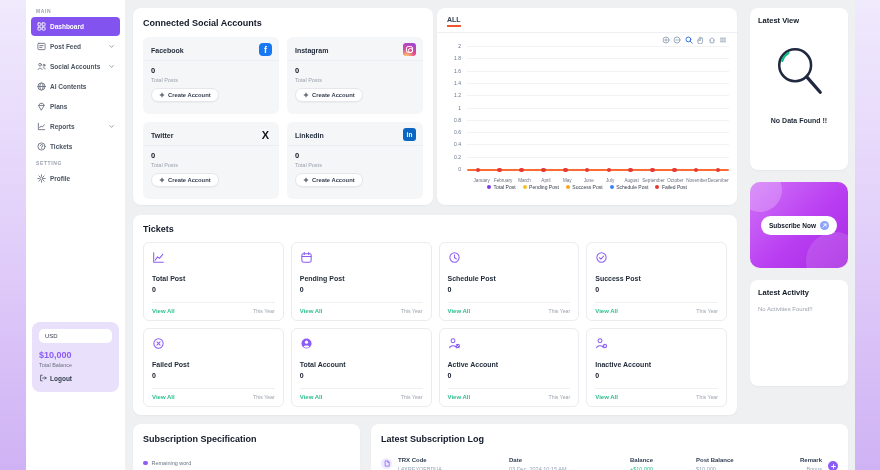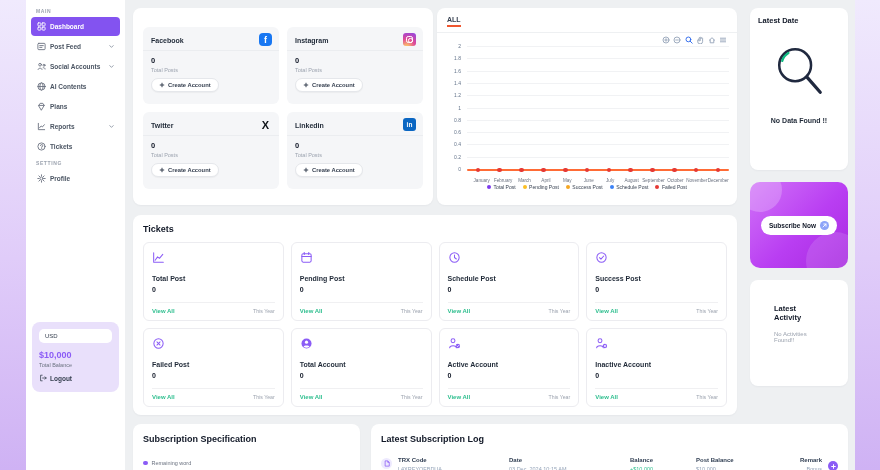--- a/index.html
+++ b/index.html
@@ -72,21 +72,21 @@
   .latest-post-card { left:625px; top:8px; width:98px; height:162px; padding:8px; text-align:center; }
   .rail-title { font-size:7.5px; font-weight:700; color:#111827; text-align:left; }
   .mag-wrap { margin-top:16px; }
   .no-data { font-size:7px; font-weight:700; color:#1f2937; margin-top:10px; }
   .subscribe-card { position:absolute; left:625px; top:182px; width:98px; height:86px; border-radius:10px; overflow:hidden;
     background:linear-gradient(135deg,#d173f8 0%,#b93ef2 55%,#a82ae0 100%); display:flex; align-items:center; justify-content:center; }
   .subscribe-card::before { content:''; position:absolute; width:44px; height:44px; border-radius:50%; background:rgba(255,255,255,.22); top:-14px; left:-12px; }
   .subscribe-card::after { content:''; position:absolute; width:58px; height:58px; border-radius:50%; background:rgba(255,255,255,.13); bottom:-22px; right:-16px; }
   .subscribe-btn { position:relative; z-index:1; display:flex; align-items:center; gap:4px; background:#fff; border:none; border-radius:11px; padding:5px 8px; font-size:6.5px; font-weight:700; color:#111827; cursor:pointer; font-family:inherit; }
   .sub-arrow { width:9px; height:9px; border-radius:50%; background:#8da4f8; display:flex; align-items:center; justify-content:center; }
-  .latest-activity-card { left:625px; top:280px; width:98px; height:106px; padding:24px; }
+  .latest-activity-card { left:625px; top:280px; width:98px; height:106px; padding:8px; }
   .no-activity { font-size:6px; color:#9ca3af; margin-top:9px; }
 
   
   .overview-card { left:8px; top:215px; width:604px; height:200px; padding:9px 10px; }
   .ov-grid { display:grid; grid-template-columns:repeat(4,1fr); gap:7px; margin-top:8px; }
   .ov-item { background:#fff; border:1px solid #ececf0; border-radius:6px; padding:7px 8px; height:79px; position:relative; }
   .ov-item svg { width:13px; height:13px; stroke:#8b5cf6; fill:none; stroke-width:1.1; stroke-linecap:round; stroke-linejoin:round; }
   .ov-title { font-size:7px; font-weight:700; color:#1f2937; margin-top:7px; }
   .ov-value { font-size:7px; font-weight:600; color:#111827; margin-top:4px; }
   .ov-footer { position:absolute; left:8px; right:8px; bottom:6px; border-top:1px solid #f0f0f2; padding-top:5px; display:flex; justify-content:space-between; align-items:center; }
@@ -211,20 +211,21 @@
             <polyline points="7.5,3.5 9,5 7.5,6.5" fill="none"></polyline>
           </svg>
         <span>Logout</span>
       </div>
     </div>
   </aside>
 
   <main class="main">
 
     <section class="card social-card">
+      <h2 class="card-title">Connected Social Accounts</h2>
       <div class="social-grid">
 
         <div class="mini-card">
           <div class="mini-name">Facebook</div>
           <div class="plat-icon plat-fb">f</div>
           <div class="mini-sep"></div>
           <div class="mini-count">0</div>
           <div class="mini-count-label">Total Posts</div>
           <button class="create-btn">
             <svg width="6" height="6" viewBox="0 0 6 6" fill="none">
@@ -436,21 +437,21 @@
             <span>Schedule Post</span>
           </span>
         <span class="legend-item">
             <i class="ldot" style="background:#e53935"></i>
             <span>Failed Post</span>
           </span>
       </div>
     </section>
 
     <div class="card latest-post-card">
-      <div class="rail-title">Latest Date</div>
+      <div class="rail-title">Latest View</div>
       <div class="mag-wrap">
         <svg width="54" height="62" viewBox="0 0 56 62" fill="none">
           <circle cx="24" cy="24" r="16.5" stroke="#20293f" stroke-width="2.6"></circle>
           <line x1="36.5" y1="36.5" x2="50" y2="52" stroke="#20293f" stroke-width="3.4" stroke-linecap="round"></line>
           <path d="M10.6 19.5 A14 14 0 0 1 17 11.2" stroke="#10b981" stroke-width="2.4" stroke-linecap="round"></path>
         </svg>
       </div>
       <div class="no-data">No Data Found !!</div>
     </div>
 

